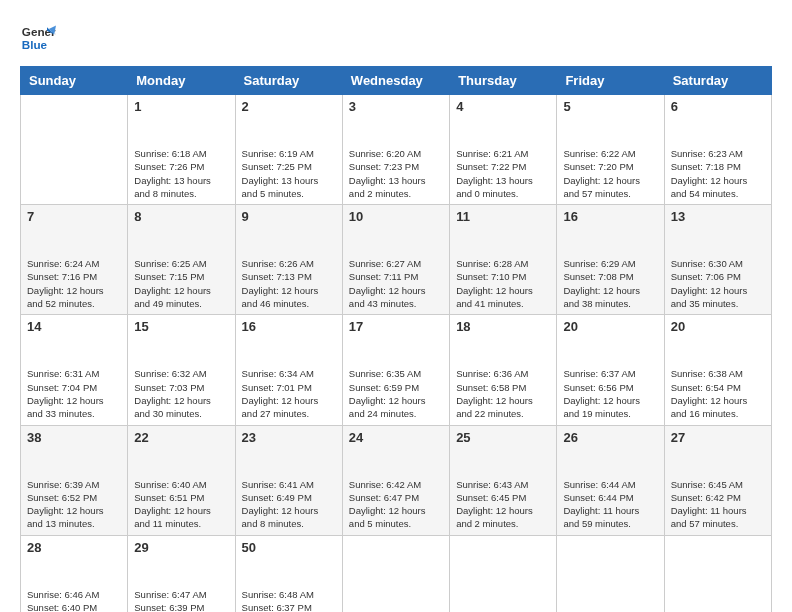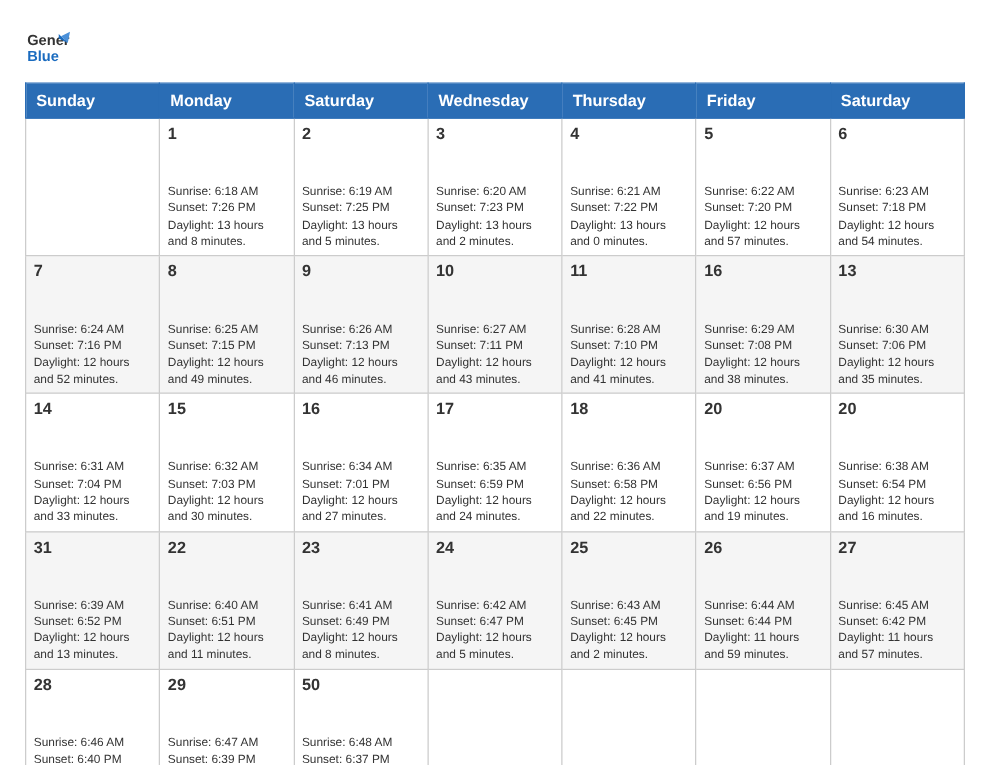--- a/index.html
+++ b/index.html
@@ -190,21 +190,21 @@
           <span class="day-num">20</span>
           <div class="day-info">Sunrise: 6:37 AM<br>Sunset: 6:56 PM<br>Daylight: 12 hours<br>and 19 minutes.</div>
         </td>
         <td>
           <span class="day-num">20</span>
           <div class="day-info">Sunrise: 6:38 AM<br>Sunset: 6:54 PM<br>Daylight: 12 hours<br>and 16 minutes.</div>
         </td>
       </tr>
       <tr>
         <td>
-          <span class="day-num">31</span>
+          <span class="day-num">38</span>
           <div class="day-info">Sunrise: 6:39 AM<br>Sunset: 6:52 PM<br>Daylight: 12 hours<br>and 13 minutes.</div>
         </td>
         <td>
           <span class="day-num">22</span>
           <div class="day-info">Sunrise: 6:40 AM<br>Sunset: 6:51 PM<br>Daylight: 12 hours<br>and 11 minutes.</div>
         </td>
         <td>
           <span class="day-num">23</span>
           <div class="day-info">Sunrise: 6:41 AM<br>Sunset: 6:49 PM<br>Daylight: 12 hours<br>and 8 minutes.</div>
         </td>

